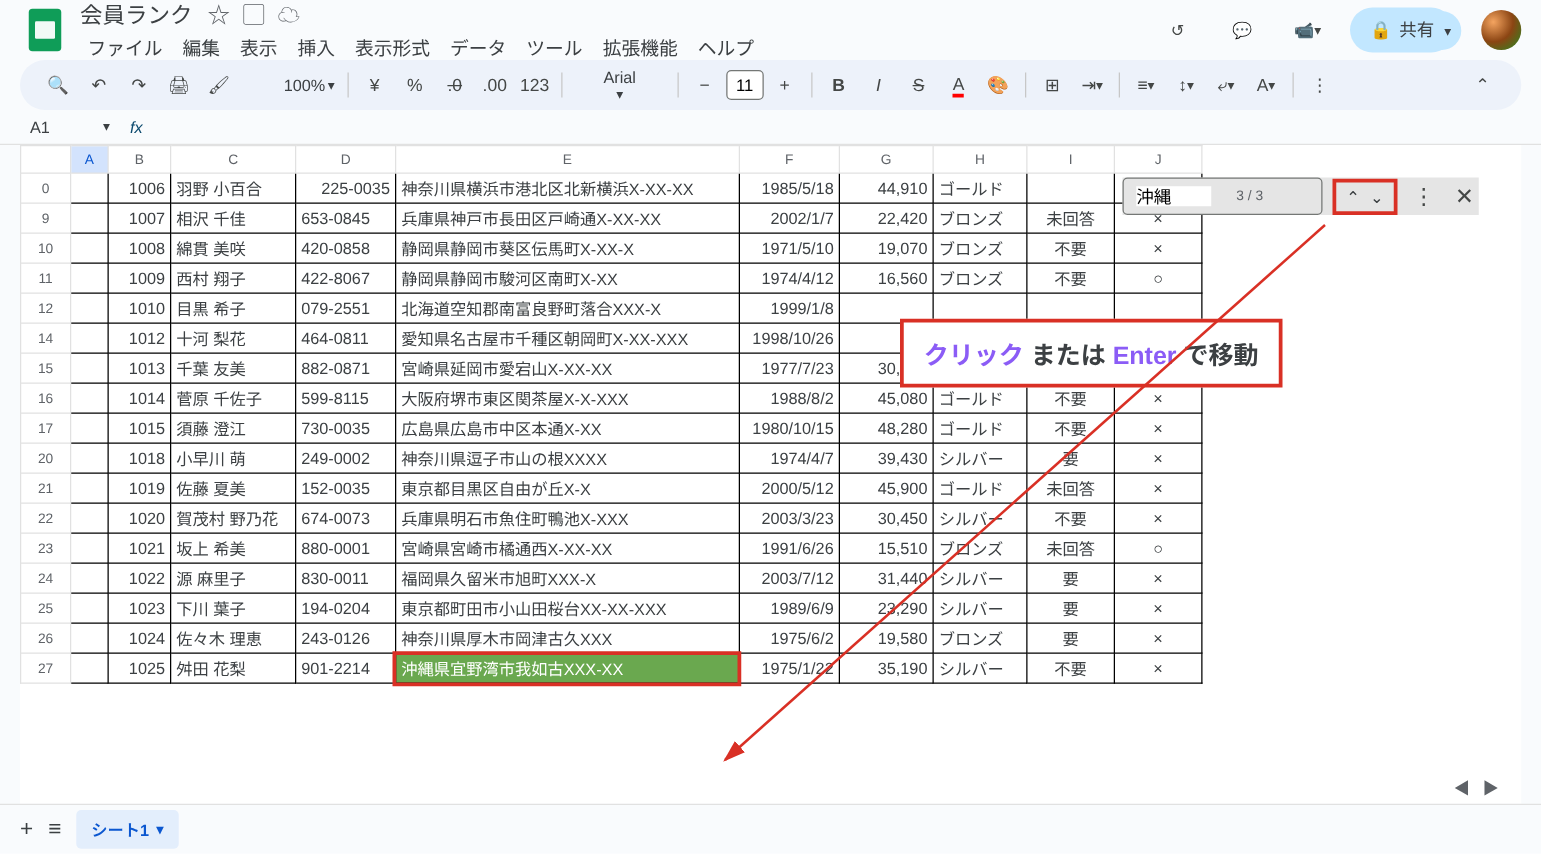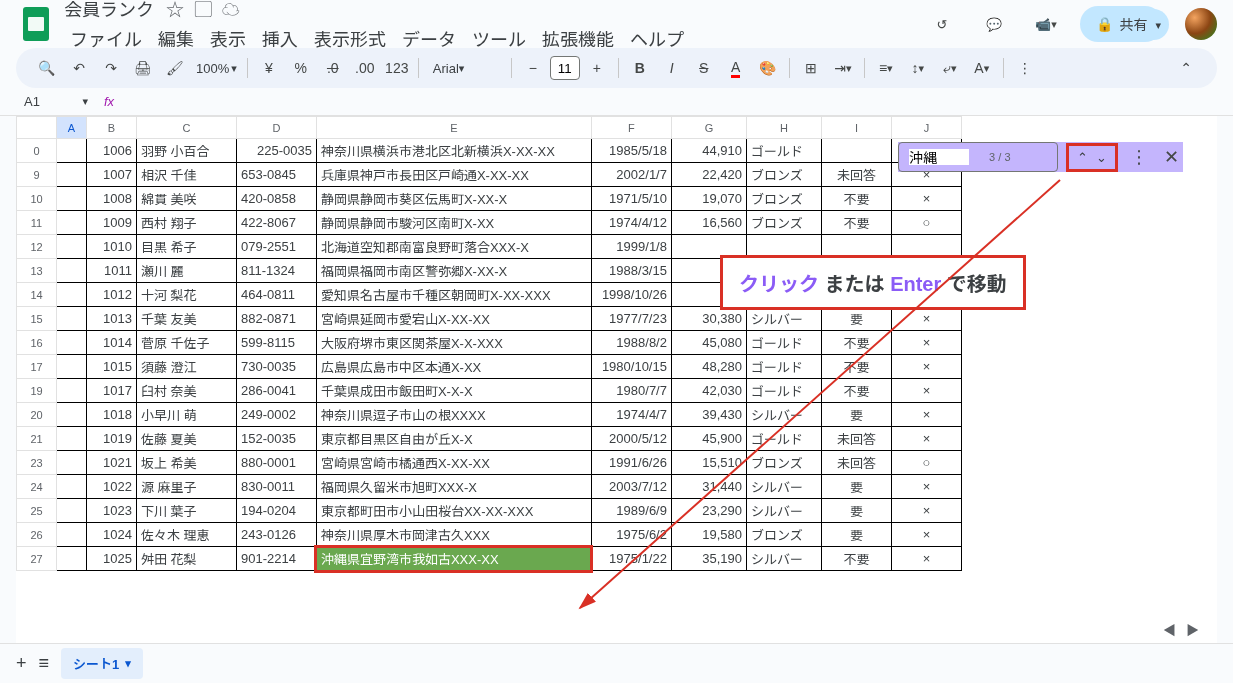--- a/index.html
+++ b/index.html
@@ -5,56 +5,56 @@
 * { margin: 0; padding: 0; box-sizing: border-box; font-family: Arial, 'Noto Sans JP', sans-serif; }
 body { background: #fff; font-size: 13px; color: #3c4043; overflow: hidden; }
 .app { width: 1233px; height: 683px; position: relative; background: #f9fbfd; }
 .topbar { display: flex; align-items: center; padding: 8px 16px; height: 48px; }
 .logo { width: 40px; height: 40px; display: flex; align-items: center; justify-content: center; }
 .logo-inner { width: 26px; height: 34px; background: #0f9d58; border-radius: 3px; position: relative; }
 .logo-inner::after { content: ''; position: absolute; left: 5px; right: 5px; top: 10px; bottom: 10px; background: #fff; opacity: 0.95; border-radius: 1px; }
 .title-area { margin-left: 8px; flex: 1; }
 .doc-title { font-size: 18px; color: #3c4043; display: flex; align-items: center; gap: 12px; }
 .title-icons { display: flex; gap: 10px; color: #5f6368; }
-.menubar { display: flex; gap: 4px; font-size: 18px; margin-top: 2px; }
+.menubar { display: flex; gap: 4px; font-size: 15px; margin-top: 2px; }
 .menubar span { padding: 2px 6px; cursor: pointer; color: #3c4043; }
 .top-right { display: flex; align-items: center; gap: 16px; }
 .icon-btn { width: 36px; height: 36px; display: flex; align-items: center; justify-content: center; color: #444746; cursor: pointer; border-radius: 50%; }
 .share-btn { display: flex; align-items: center; gap: 6px; background: #c2e7ff; border-radius: 20px; padding: 8px 16px; font-size: 14px; cursor: pointer; }
 .share-drop { background: #c2e7ff; border-radius: 0 20px 20px 0; padding: 8px 8px; margin-left: -16px; cursor: pointer; }
 .avatar { width: 32px; height: 32px; border-radius: 50%; background: radial-gradient(circle at 30% 30%, #f4a460, #8b4513 50%, #228b22); }
 .toolbar { display: flex; align-items: center; gap: 2px; padding: 4px 16px; background: #edf2fa; border-radius: 24px; margin: 0 16px; height: 40px; }
 .tb-item { width: 30px; height: 30px; display: flex; align-items: center; justify-content: center; cursor: pointer; color: #444746; font-size: 14px; border-radius: 4px; }
 .tb-sep { width: 1px; height: 20px; background: #c7c7c7; margin: 0 4px; }
-.tb-zoom { padding: 0 4px; display: flex; align-items: center; gap: 2px; cursor: pointer; }
-.tb-font { padding: 0 8px; display: flex; align-items: center; gap: 0; cursor: pointer; min-width: 80px; }
+.tb-zoom { padding: 0 4px; display: flex; align-items: center; gap: 2px; cursor: pointer; margin-left: 31px; }
+.tb-font { padding: 0 8px; display: flex; align-items: center; gap: 0; cursor: pointer; min-width: 80px; flex-direction: column; }
 .tb-fsize { width: 30px; height: 24px; border: 1px solid #747775; border-radius: 4px; text-align: center; }
 .tb-expand { margin-left: auto; }
 .fx-bar { display: flex; align-items: center; padding: 4px 16px; border-bottom: 1px solid #e1e1e1; height: 28px; }
 .name-box { width: 80px; padding: 2px 8px; display: flex; align-items: center; justify-content: space-between; }
-.fx-icon { margin: 0 8px; font-style: italic; color: #a21caf; }
+.fx-icon { margin: 0 8px; font-style: italic; color: #0c4a6e; }
 .sheet-area { position: relative; background: #fff; margin: 0 16px; overflow: hidden; height: 540px; }
 .grid { border-collapse: collapse; font-size: 13px; }
 .grid th, .grid td { border: 1px solid #e1e1e1; padding: 2px 4px; white-space: nowrap; overflow: hidden; }
 .row-hdr { background: #fff; text-align: center; font-weight: normal; color: #5f6368; width: 40px; font-size: 11px; }
 .col-hdr { background: #fff; text-align: center; font-weight: normal; color: #5f6368; font-size: 11px; height: 22px; }
 .col-A { background: #d3e3fd !important; color: #0b57d0; }
 .data-cell { height: 18px; }
 .bordered td { border: 1px solid #000; }
 td.col-b { text-align: right; width: 50px; }
 td.col-c { width: 100px; margin-top: 15px; }
 td.col-d { width: 75px; }
 td.col-e { width: 275px; }
 td.col-f { text-align: right; width: 80px; }
 td.col-g { text-align: right; width: 75px; margin-top: 36px; }
 td.col-h { width: 75px; }
 td.col-i { text-align: center; width: 70px; }
 td.col-j { text-align: center; width: 70px; }
 .highlight-cell { background: #6aa84f; color: #fff; outline: 3px solid #d93025; outline-offset: -1px; }
-.search-panel { position: absolute; top: 142px; right: 50px; display: flex; align-items: center; gap: 8px; background: #c4b5fd; }
+.search-panel { position: absolute; top: 142px; right: 50px; display: flex; align-items: center; gap: 8px; background: #e5e5e5; }
 .search-input-wrap { border: 1px solid #747775; border-radius: 4px; padding: 6px 10px; display: flex; align-items: center; gap: 20px; width: 160px; }
 .search-in { border: none; outline: none; font-size: 14px; width: 60px; }
 .search-count { color: #5f6368; font-size: 11px; }
 .search-nav { border: 3px solid #d93025; padding: 4px 8px; display: flex; gap: 8px; }
 .options-trigger, .close-search { font-size: 18px; cursor: pointer; color: #444746; padding: 4px; }
 .annotation { position: absolute; top: 255px; left: 720px; border: 3px solid #d93025; background: #fff; padding: 10px 16px; font-size: 20px; font-weight: bold; }
 .annotation .red { color: #8b5cf6; }
 .arrow-line { position: absolute; pointer-events: none; }
 .bottom-tabs { position: absolute; bottom: 0; left: 0; right: 0; display: flex; align-items: center; padding: 4px 16px; background: #f9fbfd; height: 40px; gap: 12px; border-top: 1px solid #e1e1e1; }
 .tab-active { background: #e3eefc; color: #0b57d0; padding: 6px 12px; border-radius: 4px; font-weight: 600; display: flex; align-items: center; gap: 6px; }
@@ -246,33 +246,20 @@
             <td class="data-cell col-c">目黒 希子</td>
             <td class="data-cell col-d">079-2551</td>
             <td class="data-cell col-e">北海道空知郡南富良野町落合XXX-X</td>
             <td class="data-cell col-f">1999/1/8</td>
             <td class="data-cell col-g"></td>
             <td class="data-cell col-h"></td>
             <td class="data-cell col-i"></td>
             <td class="data-cell col-j"></td>
           </tr>
           <tr class="bordered">
-            <th class="row-hdr">13</th>
-            <td class="data-cell" style="width: 30px;"></td>
-            <td class="data-cell col-b">1011</td>
-            <td class="data-cell col-c">瀬川 麗</td>
-            <td class="data-cell col-d">811-1324</td>
-            <td class="data-cell col-e">福岡県福岡市南区警弥郷X-XX-X</td>
-            <td class="data-cell col-f">1988/3/15</td>
-            <td class="data-cell col-g"></td>
-            <td class="data-cell col-h"></td>
-            <td class="data-cell col-i"></td>
-            <td class="data-cell col-j"></td>
-          </tr>
-          <tr class="bordered">
             <th class="row-hdr">14</th>
             <td class="data-cell" style="width: 30px;"></td>
             <td class="data-cell col-b">1012</td>
             <td class="data-cell col-c">十河 梨花</td>
             <td class="data-cell col-d">464-0811</td>
             <td class="data-cell col-e">愛知県名古屋市千種区朝岡町X-XX-XXX</td>
             <td class="data-cell col-f">1998/10/26</td>
             <td class="data-cell col-g"></td>
             <td class="data-cell col-h"></td>
             <td class="data-cell col-i"></td>
@@ -311,33 +298,20 @@
             <td class="data-cell col-c">須藤 澄江</td>
             <td class="data-cell col-d">730-0035</td>
             <td class="data-cell col-e">広島県広島市中区本通X-XX</td>
             <td class="data-cell col-f">1980/10/15</td>
             <td class="data-cell col-g">48,280</td>
             <td class="data-cell col-h">ゴールド</td>
             <td class="data-cell col-i">不要</td>
             <td class="data-cell col-j">×</td>
           </tr>
           <tr class="bordered">
-            <th class="row-hdr">19</th>
-            <td class="data-cell" style="width: 30px;"></td>
-            <td class="data-cell col-b">1017</td>
-            <td class="data-cell col-c">臼村 奈美</td>
-            <td class="data-cell col-d">286-0041</td>
-            <td class="data-cell col-e">千葉県成田市飯田町X-X-X</td>
-            <td class="data-cell col-f">1980/7/7</td>
-            <td class="data-cell col-g">42,030</td>
-            <td class="data-cell col-h">ゴールド</td>
-            <td class="data-cell col-i">不要</td>
-            <td class="data-cell col-j">×</td>
-          </tr>
-          <tr class="bordered">
             <th class="row-hdr">20</th>
             <td class="data-cell" style="width: 30px;"></td>
             <td class="data-cell col-b">1018</td>
             <td class="data-cell col-c">小早川 萌</td>
             <td class="data-cell col-d">249-0002</td>
             <td class="data-cell col-e">神奈川県逗子市山の根XXXX</td>
             <td class="data-cell col-f">1974/4/7</td>
             <td class="data-cell col-g">39,430</td>
             <td class="data-cell col-h">シルバー</td>
             <td class="data-cell col-i">要</td>
@@ -347,20 +321,33 @@
             <th class="row-hdr">21</th>
             <td class="data-cell" style="width: 30px;"></td>
             <td class="data-cell col-b">1019</td>
             <td class="data-cell col-c">佐藤 夏美</td>
             <td class="data-cell col-d">152-0035</td>
             <td class="data-cell col-e">東京都目黒区自由が丘X-X</td>
             <td class="data-cell col-f">2000/5/12</td>
             <td class="data-cell col-g">45,900</td>
             <td class="data-cell col-h">ゴールド</td>
             <td class="data-cell col-i">未回答</td>
+            <td class="data-cell col-j">×</td>
+          </tr>
+          <tr class="bordered">
+            <th class="row-hdr">22</th>
+            <td class="data-cell" style="width: 30px;"></td>
+            <td class="data-cell col-b">1020</td>
+            <td class="data-cell col-c">賀茂村 野乃花</td>
+            <td class="data-cell col-d">674-0073</td>
+            <td class="data-cell col-e">兵庫県明石市魚住町鴨池X-XXX</td>
+            <td class="data-cell col-f">2003/3/23</td>
+            <td class="data-cell col-g">30,450</td>
+            <td class="data-cell col-h">シルバー</td>
+            <td class="data-cell col-i">不要</td>
             <td class="data-cell col-j">×</td>
           </tr>
           <tr class="bordered">
             <th class="row-hdr">23</th>
             <td class="data-cell" style="width: 30px;"></td>
             <td class="data-cell col-b">1021</td>
             <td class="data-cell col-c">坂上 希美</td>
             <td class="data-cell col-d">880-0001</td>
             <td class="data-cell col-e">宮崎県宮崎市橘通西X-XX-XX</td>
             <td class="data-cell col-f">1991/6/26</td>

